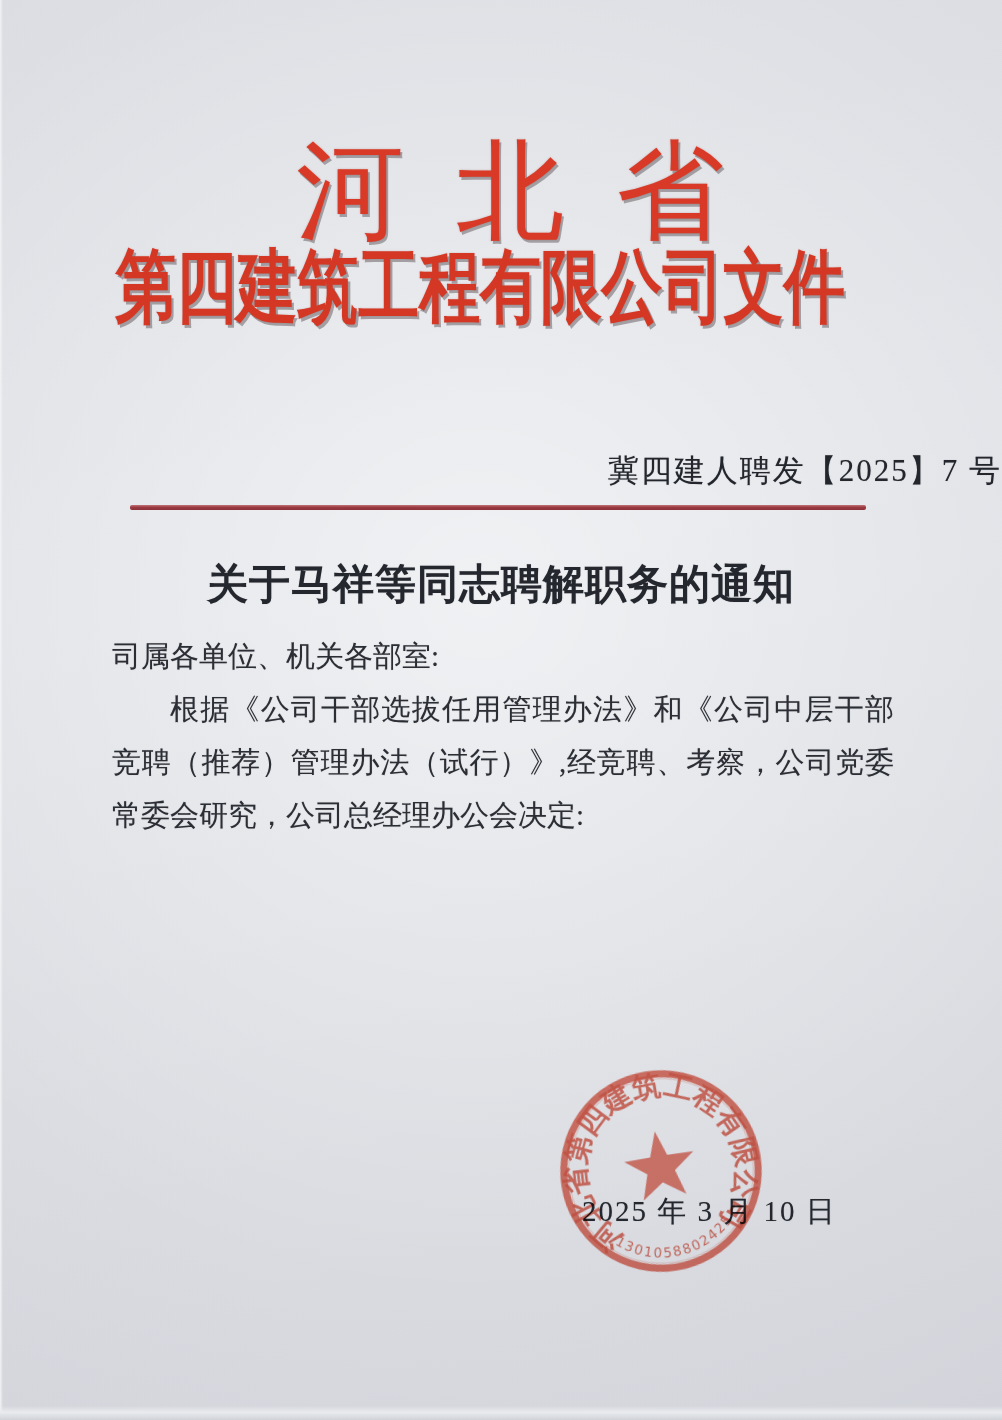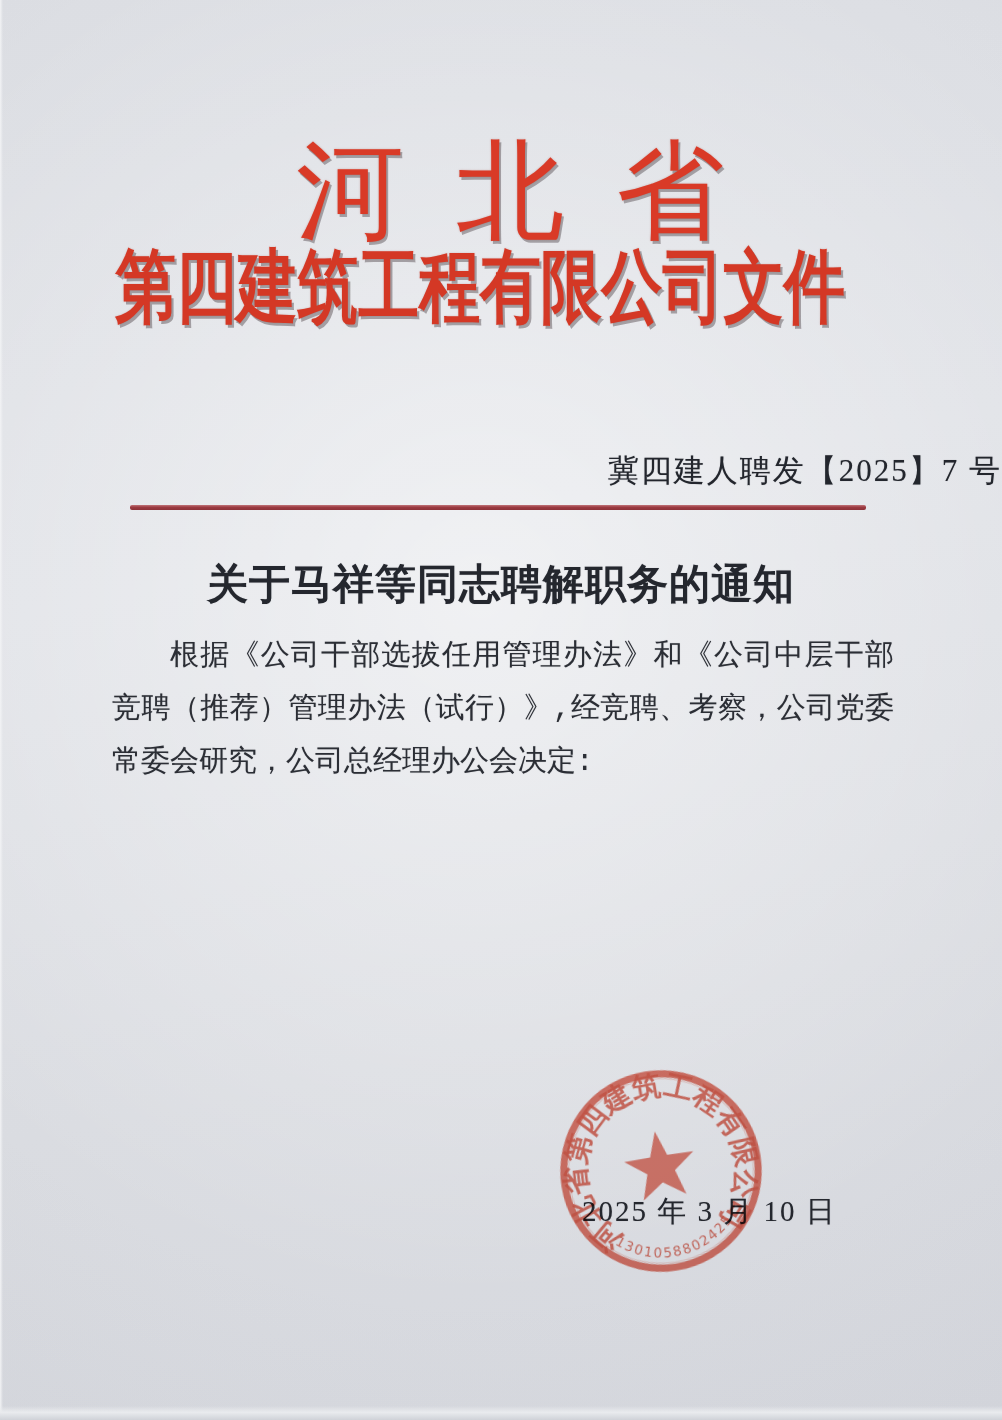--- a/index.html
+++ b/index.html
@@ -83,21 +83,21 @@
 
   
   .body-text {
     position: absolute; top: 630px; left: 112px; width: 782px;
     font-size: 29px; line-height: 53px;
     color: #2b2e35;
     text-align: justify;
     text-shadow: 0 0 1px rgba(43,46,53,0.3);
   }
   .body-text p { margin: 0; }
-  .body-text p.indent { text-indent: 2em; font-family: Liberation Mono, monospace; }
+  .body-text p.indent { text-indent: 2em; }
   .body-text .lead { font-weight: 700; }
 
   
   .date-line {
     position: absolute; top: 1192px; left: 582px;
     font-size: 29px;
     color: #24272e;
     letter-spacing: 2px;
     white-space: nowrap;
     text-shadow: 0 0 1px rgba(40,44,52,0.3);
@@ -127,20 +127,21 @@
     <span class="hdr-line2">第四建筑工程有限公司文件</span>
   </div>
 
   <div class="doc-number">冀四建人聘发【2025】7 号</div>
 
   <div class="red-rule"></div>
 
   <div class="doc-title">关于马祥等同志聘解职务的通知</div>
 
   <div class="body-text">
+    <p>司属各单位、机关各部室:</p>
     <p class="indent">根据《公司干部选拔任用管理办法》和《公司中层干部竞聘（推荐）管理办法（试行）》,经竞聘、考察，公司党委常委会研究，公司总经理办公会决定:</p>
   </div>
 
   <div class="date-line">2025 年 3 月 10 日</div>
 
   <svg class="seal" viewBox="0 0 200 200" xmlns="http://www.w3.org/2000/svg">
     <defs>
       <path id="ringTextPath" d="M 59.8 157.3 A 70 70 0 1 1 140.2 157.3" fill="none"></path>
       <path id="codeTextPath" d="M 43.4 156.6 A 80 80 0 0 0 156.6 156.6" fill="none"></path>
     </defs>

